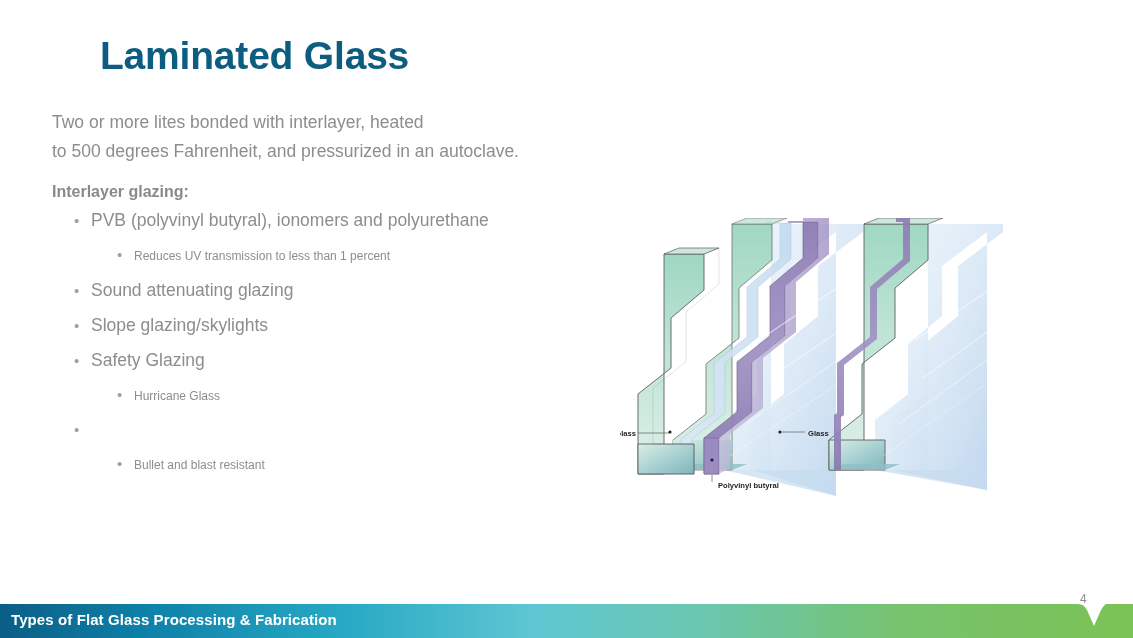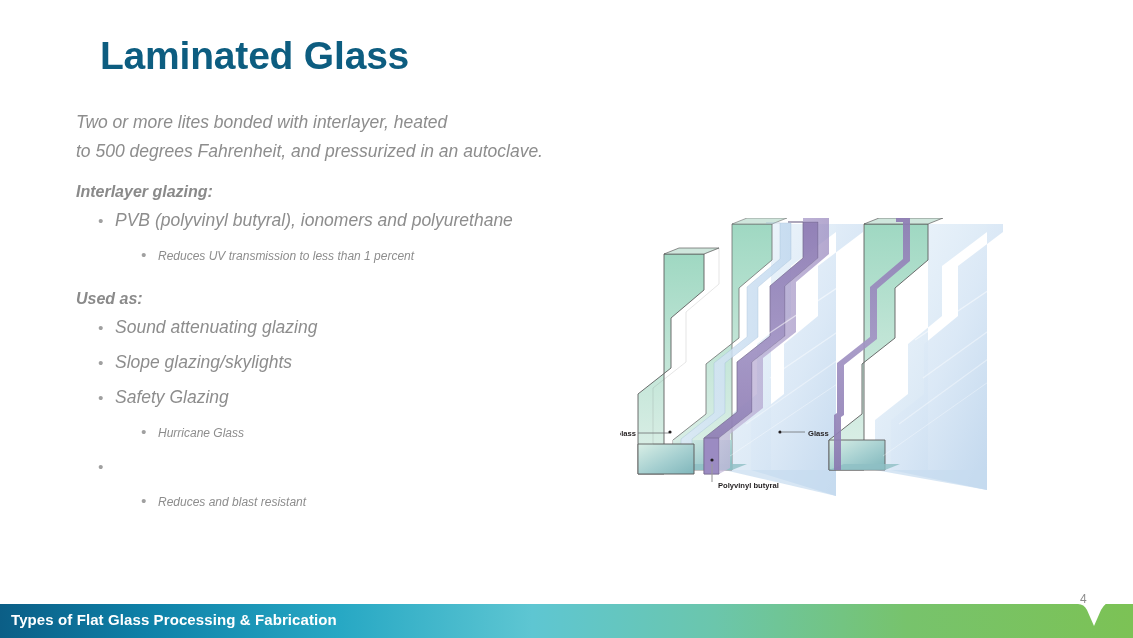--- a/index.html
+++ b/index.html
@@ -33,24 +33,23 @@
     font-weight: bold;
     color: #0d5d80;
     letter-spacing: -0.2px;
     white-space: nowrap;
     margin-left: 40px;
   }
 
   
   #body-col {
     position: absolute;
-    left: 76px;
+    left: 52px;
     top: 108px;
     width: 560px;
-    font-style: italic;
   }
 
   .intro-line {
     font-size: 17.5px;
     color: #8d8d8d;
     line-height: 29px;
     white-space: nowrap;
   }
 
   .section-head {
@@ -164,21 +163,20 @@
 
     <div class="bullet-row lvl1">
       <span class="bullet-dot">•</span>
       <span class="bullet-text">PVB (polyvinyl butyral), ionomers and polyurethane</span>
     </div>
     <div class="bullet-row lvl2">
       <span class="bullet-dot">•</span>
       <span class="bullet-text">Reduces UV transmission to less than 1 percent</span>
     </div>
 
-    <div class="section-head">Used as:</div>
 
     <div class="bullet-row lvl1">
       <span class="bullet-dot">•</span>
       <span class="bullet-text">Sound attenuating glazing</span>
     </div>
     <div class="bullet-row lvl1">
       <span class="bullet-dot">•</span>
       <span class="bullet-text">Slope glazing/skylights</span>
     </div>
     <div class="bullet-row lvl1">
@@ -187,21 +185,21 @@
     </div>
     <div class="bullet-row lvl2">
       <span class="bullet-dot">•</span>
       <span class="bullet-text">Hurricane Glass</span>
     </div>
     <div class="bullet-row lvl1">
       <span class="bullet-dot">•</span>
     </div>
     <div class="bullet-row lvl2">
       <span class="bullet-dot">•</span>
-      <span class="bullet-text">Reduces and blast resistant</span>
+      <span class="bullet-text">Bullet and blast resistant</span>
     </div>
 
   </div>
 
   <div id="illustration">
     <svg width="400" height="295" viewBox="0 0 400 295" xmlns="http://www.w3.org/2000/svg">
       <defs>
 
         <linearGradient id="gFront" x1="0" y1="0" x2="0" y2="1">
           <stop offset="0%" stop-color="#9fd8c2"></stop>

